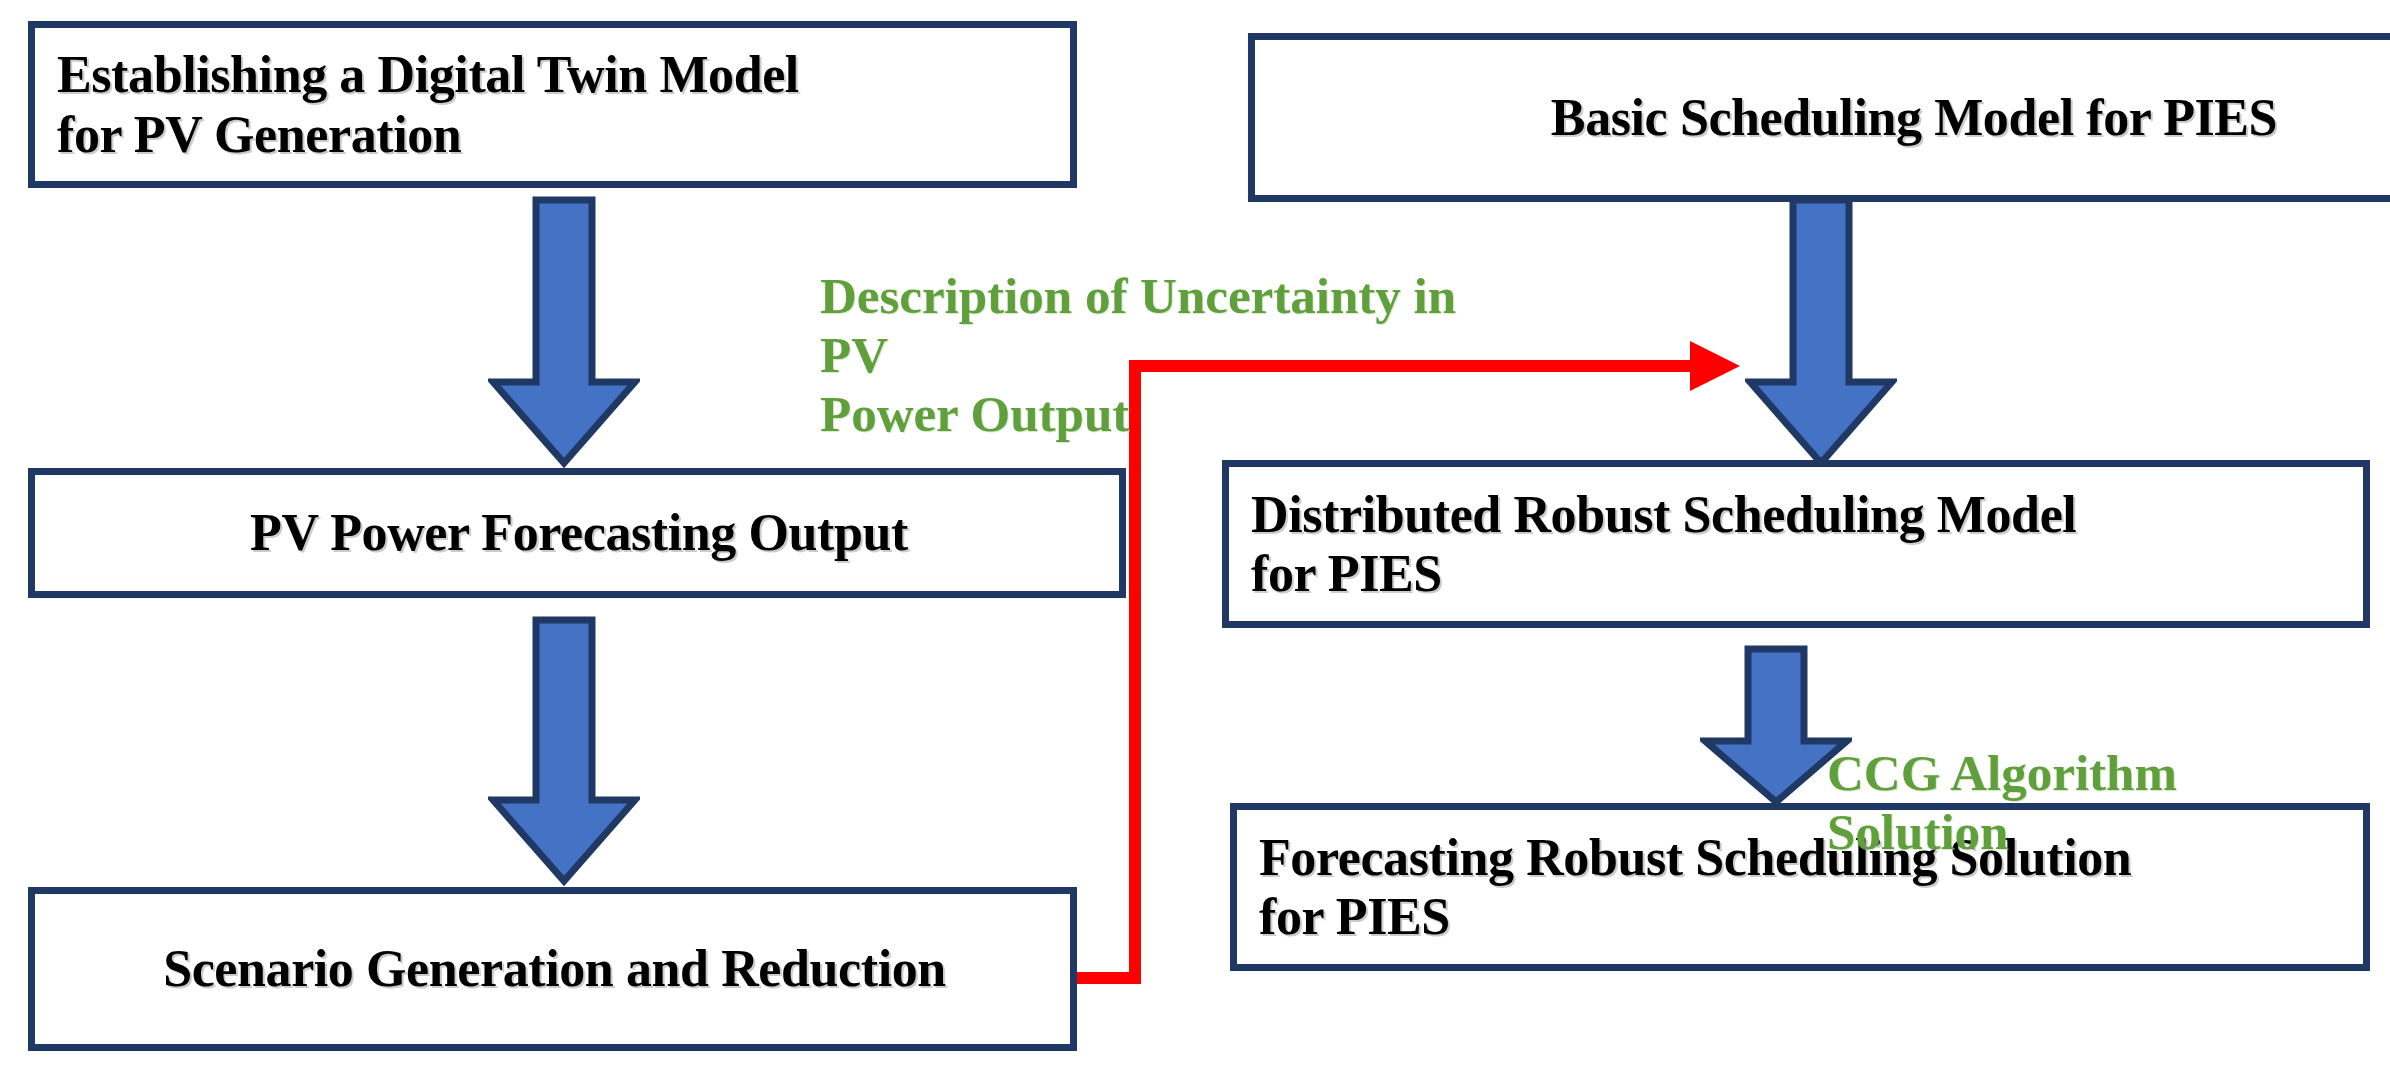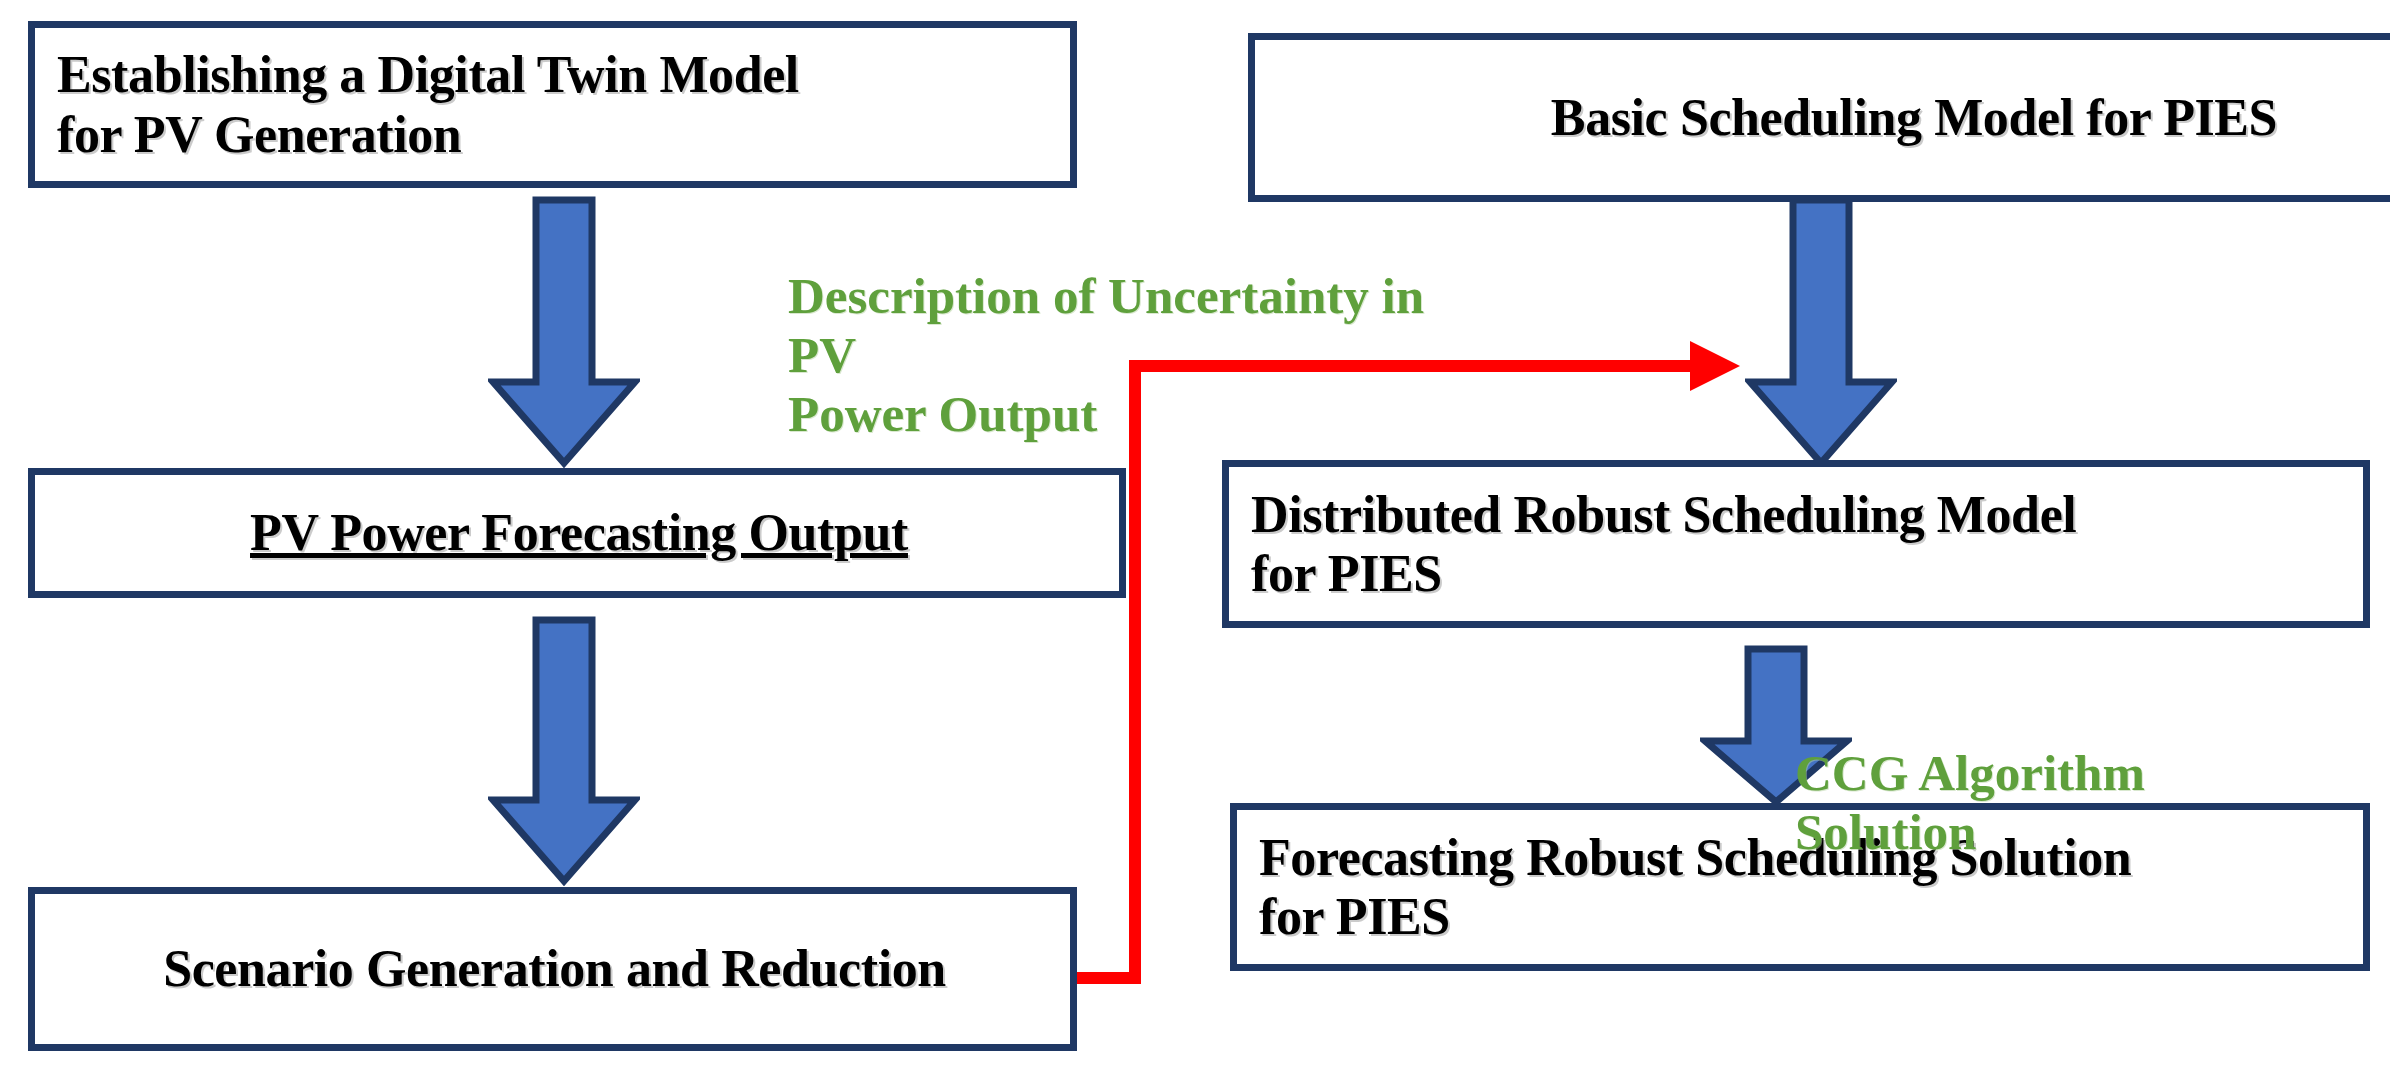--- a/index.html
+++ b/index.html
@@ -47,20 +47,21 @@
   
   .annot {
     position: absolute;
     font-family: "Liberation Serif", "DejaVu Serif", serif;
     font-weight: bold;
     font-size: 51px;
     line-height: 1.16;
     color: #5fa03c;
     white-space: pre-line;
     text-shadow: 1px 1px 0 rgba(180,210,160,0.5);
+    margin-left: 32px;
   }
 
   
   .blockarrow {
     position: absolute;
   }
   .redpath {
     position: absolute;
     left: 0;
     top: 0;
@@ -95,21 +96,21 @@
 
   <div class="node" style="left:28px; top:21px; width:1049px; height:167px;">
     <span class="node-label">Establishing a Digital Twin Model
 for PV Generation</span>
   </div>
 
   <div class="node center" style="left:1248px; top:33px; width:1328px; height:169px;">
     <span class="node-label">Basic Scheduling Model for PIES</span>
   </div>
 
-  <div class="node center" style="left:28px; top:468px; width:1098px; height:130px;text-decoration:underline;">
+  <div class="node center" style="left:28px; top:468px; width:1098px; height:130px;">
     <span class="node-label">PV Power Forecasting Output</span>
   </div>
 
   <div class="node" style="left:1222px; top:460px; width:1148px; height:168px;">
     <span class="node-label">Distributed Robust Scheduling Model
 for PIES</span>
   </div>
 
   <div class="node center" style="left:28px; top:887px; width:1049px; height:164px;">
     <span class="node-label">Scenario Generation and Reduction</span>

